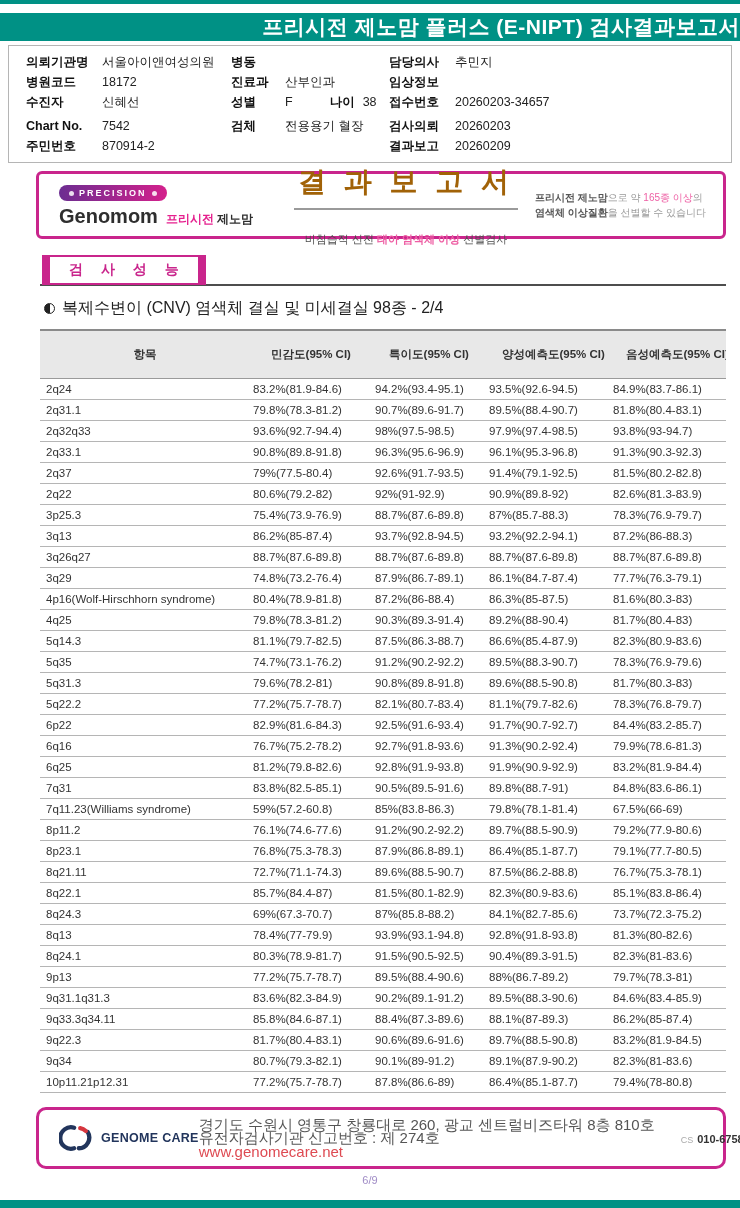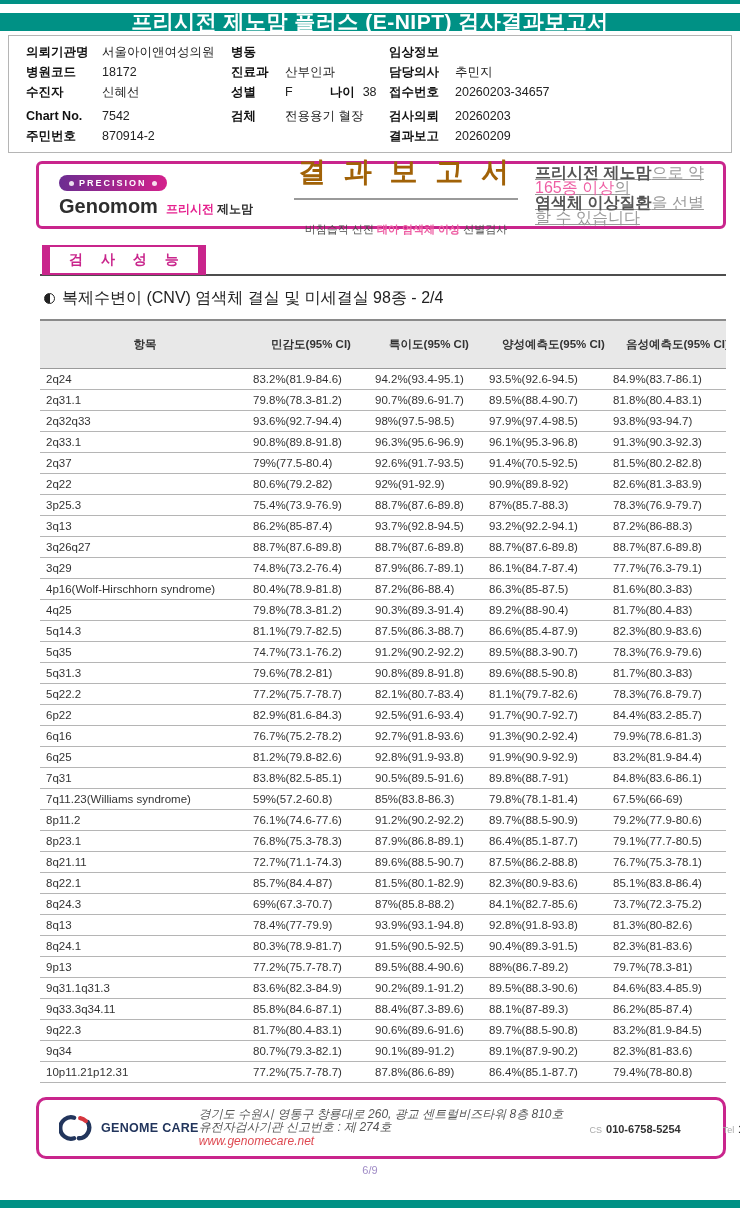--- a/index.html
+++ b/index.html
@@ -11,22 +11,22 @@
   }
   *{box-sizing:border-box;}
   html,body{margin:0;padding:0;}
   body{
     width:740px;height:1208px;position:relative;overflow:hidden;
     background:#ffffff;color:#222;
     font-family:"Liberation Sans","DejaVu Sans",sans-serif;
   }
   .top-line{height:4px;background:var(--teal);}
   .title-bar{
-    margin-top:9px;height:18px;background:var(--teal);
-    display:flex;align-items:center;justify-content:center;
+    margin-top:9px;height:28px;background:var(--teal);
+    display:flex;align-items:center;justify-content:flex-end;
     color:#fff;font-size:21px;font-weight:bold;letter-spacing:0.5px;
   }
   
   .info-box{
     margin:4px 8px 0 8px;border:1px solid #b5b5b5;
     padding:6px 0 6px 0;display:flex;
   }
   .info-col{display:flex;flex-direction:column;}
   .col1{width:222px;padding-left:17px;}
   .col2{width:158px;}
@@ -58,21 +58,21 @@
   .brand-kr{font-size:12px;font-weight:bold;margin-left:8px;}
   .brand-kr .pk{color:#E5208E;}
   .brand-kr .dk{color:#2e2e2e;margin-left:3px;}
   .report-title-block{flex:1;text-align:center;}
   .report-title{
     display:inline-block;font-size:28px;font-weight:800;color:#a16207;
     letter-spacing:5px;border-bottom:2px solid #9a9a9a;padding:0 4px 7px 4px;white-space:nowrap;
   }
   .report-subtitle{margin-top:22px;font-size:11px;color:#4a4a4a;white-space:nowrap;}
   .pink-strong{color:var(--pink);font-weight:bold;}
-  .report-right{width:172px;font-size:16px;line-height:15px;color:#999;text-decoration:underline;}
+  .report-right{width:172px;font-size:10px;line-height:15px;color:#999;}
   .report-right b{color:#555;}
   .report-right .pk{color:var(--pink);}
   
   .section-header{margin:16px 14px 0 40px;border-bottom:2px solid #4e4e4e;}
   .section-label{
     display:inline-block;margin-left:2px;margin-bottom:-1px;
     border-top:2px solid var(--magenta);border-bottom:2px solid var(--magenta);
     border-left:8px solid var(--magenta);border-right:8px solid var(--magenta);
     color:var(--magenta);font-size:14px;font-weight:bold;letter-spacing:7px;
     padding:4px 12px 4px 19px;background:#fff;
@@ -101,21 +101,21 @@
   }
   .perf-table td.item-col{padding-left:6px;}
   
   .footer-box{
     margin:14px 14px 0 36px;height:62px;
     border:3px solid var(--magenta);border-radius:10px;
     display:flex;align-items:center;padding:0 18px 0 20px;
   }
   .footer-logo{display:flex;align-items:center;gap:8px;width:182px;}
   .logo-text{font-size:12.5px;font-weight:bold;color:var(--navy);letter-spacing:0.3px;white-space:nowrap;}
-  .footer-address{flex:1;font-size:12px;color:#555;line-height:13.5px;white-space:nowrap;font-style:italic;}
+  .footer-address{flex:1;font-size:15px;color:#555;line-height:13.5px;white-space:nowrap;}
   .footer-website{color:var(--red);}
   .footer-contacts{display:flex;gap:16px;align-items:baseline;white-space:nowrap;}
   .contact-label{color:#aaa;font-size:9px;margin-right:4px;margin-left:26px;}
   .contact-value{font-weight:bold;font-size:11px;color:#333;}
   .page-number{margin-top:5px;text-align:center;font-size:11px;color:#A08CC6;}
   .bottom-bar{position:absolute;left:0;bottom:0;width:740px;height:8px;background:var(--teal);}
 </style>
 </head>
 <body>
 
@@ -133,22 +133,22 @@
     <div class="info-line gap"><span class="lbl">Chart No.</span><span class="val">7542</span></div>
     <div class="info-line"><span class="lbl">주민번호</span><span class="val">870914-2</span></div>
   </div>
   <div class="info-col col2">
     <div class="info-line"><span class="lbl">병동</span><span class="val"></span></div>
     <div class="info-line"><span class="lbl">진료과</span><span class="val">산부인과</span></div>
     <div class="info-line"><span class="lbl">성별</span><span class="val">F</span><span class="lbl2">나이</span><span class="val">38</span></div>
     <div class="info-line gap"><span class="lbl">검체</span><span class="val">전용용기 혈장</span></div>
   </div>
   <div class="info-col col3">
+    <div class="info-line"><span class="lbl">담당의사</span><span class="val">추민지</span></div>
     <div class="info-line"><span class="lbl">임상정보</span><span class="val"></span></div>
-    <div class="info-line"><span class="lbl">담당의사</span><span class="val">추민지</span></div>
     <div class="info-line"><span class="lbl">접수번호</span><span class="val">20260203-34657</span></div>
     <div class="info-line gap"><span class="lbl">검사의뢰</span><span class="val">20260203</span></div>
     <div class="info-line"><span class="lbl">결과보고</span><span class="val">20260209</span></div>
   </div>
 </div>
 
 <div class="report-box">
   <div class="brand-block">
     <div class="precision-badge">
       <span class="badge-dot"></span>
@@ -221,21 +221,21 @@
         <td class="item-col">2q33.1</td>
         <td>90.8%(89.8-91.8)</td>
         <td>96.3%(95.6-96.9)</td>
         <td>96.1%(95.3-96.8)</td>
         <td>91.3%(90.3-92.3)</td>
       </tr>
       <tr>
         <td class="item-col">2q37</td>
         <td>79%(77.5-80.4)</td>
         <td>92.6%(91.7-93.5)</td>
-        <td>91.4%(70.5-92.5)</td>
+        <td>91.4%(79.1-92.5)</td>
         <td>81.5%(80.2-82.8)</td>
       </tr>
       <tr>
         <td class="item-col">2q22</td>
         <td>80.6%(79.2-82)</td>
         <td>92%(91-92.9)</td>
         <td>90.9%(89.8-92)</td>
         <td>82.6%(81.3-83.9)</td>
       </tr>
       <tr>

